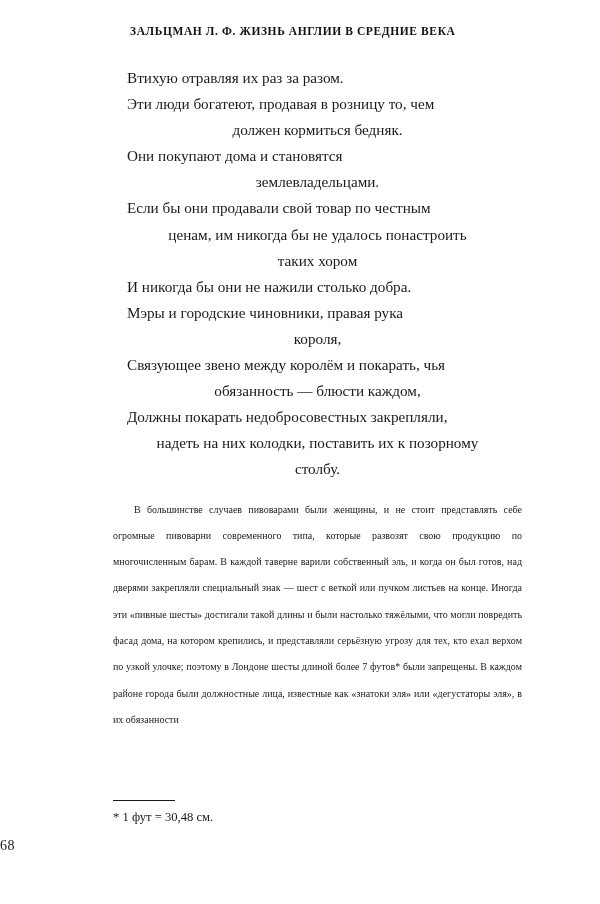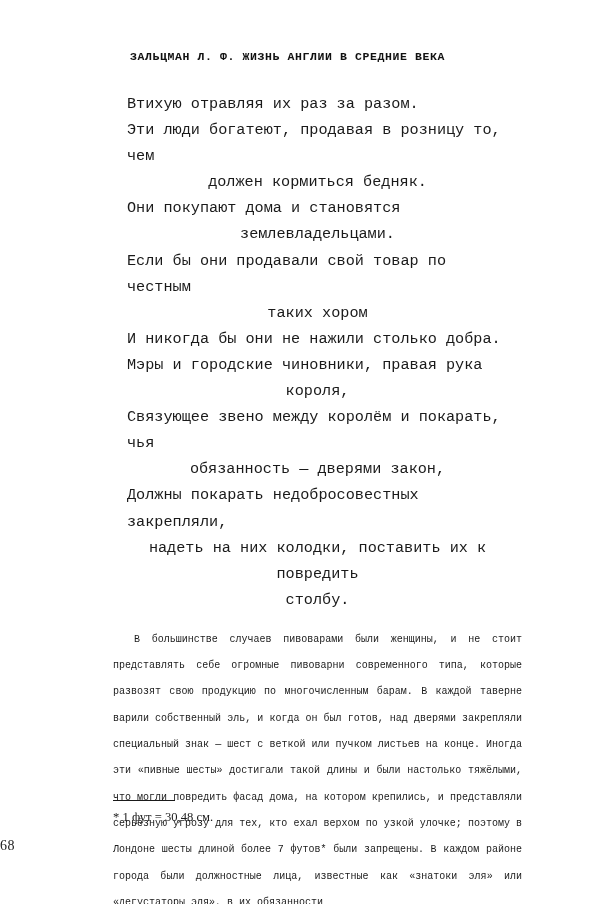--- a/index.html
+++ b/index.html
@@ -14,22 +14,21 @@
     font-family: "Liberation Serif", "DejaVu Serif", serif;
     color: #1a1a1a;
     overflow: hidden;
   }
   .page {
     position: absolute;
     left: 0; top: 0;
     width: 600px;
     height: 888px;
     box-sizing: border-box;
-    padding: 50px 78px 30px 113px;
-    font-family: Liberation Mono, monospace;
+    padding: 25px 78px 30px 113px;
   }
   .running-head {
     font-size: 11.5px;
     letter-spacing: 0.6px;
     font-weight: 700;
     text-transform: uppercase;
     text-align: left;
     margin: 0 0 28px 17px;
     color: #111;
     white-space: nowrap;
@@ -91,28 +90,29 @@
 
   <div class="running-head">ЗАЛЬЦМАН Л. Ф. ЖИЗНЬ АНГЛИИ В СРЕДНИЕ ВЕКА</div>
 
   <div class="verse">
     <p class="verse-line">Втихую отравляя их раз за разом.</p>
     <p class="verse-line">Эти люди богатеют, продавая в розницу то, чем</p>
     <p class="verse-line cont">должен кормиться бедняк.</p>
     <p class="verse-line">Они покупают дома и становятся</p>
     <p class="verse-line cont">землевладельцами.</p>
     <p class="verse-line">Если бы они продавали свой товар по честным</p>
+    <p class="verse-line cont">ценам, им никогда бы не удалось понастроить</p>
     <p class="verse-line cont">таких хором</p>
     <p class="verse-line">И никогда бы они не нажили столько добра.</p>
     <p class="verse-line">Мэры и городские чиновники, правая рука</p>
     <p class="verse-line cont">короля,</p>
     <p class="verse-line">Связующее звено между королём и покарать, чья</p>
-    <p class="verse-line cont">обязанность — дверями закон,</p>
+    <p class="verse-line cont">обязанность — блюсти каждом,</p>
     <p class="verse-line">Должны покарать недобросовестных закрепляли,</p>
-    <p class="verse-line cont">надеть на них колодки, поставить их к повредить</p>
+    <p class="verse-line cont">надеть на них колодки, поставить их к позорному</p>
     <p class="verse-line cont">столбу.</p>
   </div>
 
   <div class="prose">
     <p>В большинстве случаев пивоварами были женщины, и не стоит представлять себе огромные пивоварни современного типа, которые развозят свою продукцию по многочисленным барам. В каждой таверне варили собственный эль, и когда он был готов, над дверями закрепляли специальный знак — шест с веткой или пучком листьев на конце. Иногда эти «пивные шесты» достигали такой длины и были настолько тяжёлыми, что могли повредить фасад дома, на котором крепились, и представляли серьёзную угрозу для тех, кто ехал верхом по узкой улочке; поэтому в Лондоне шесты длиной более 7 футов* были запрещены. В каждом районе города были должностные лица, известные как «знатоки эля» или «дегустаторы эля», в их обязанности</p>
   </div>
 
 </div>
 
 <div class="footnote-rule"></div>

